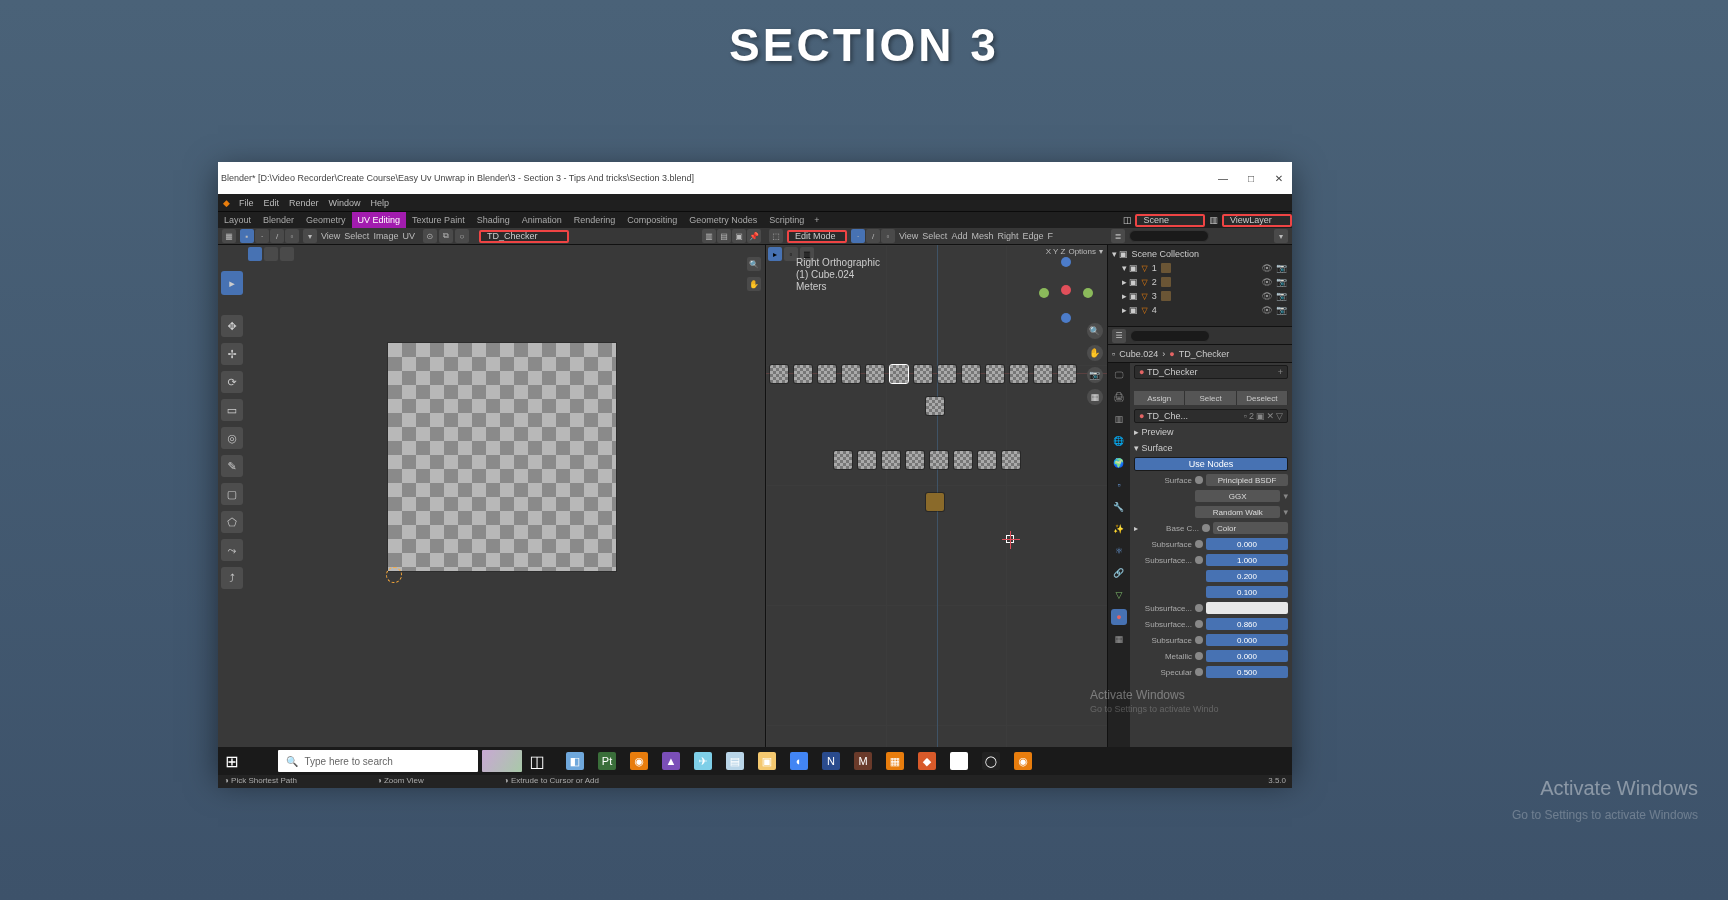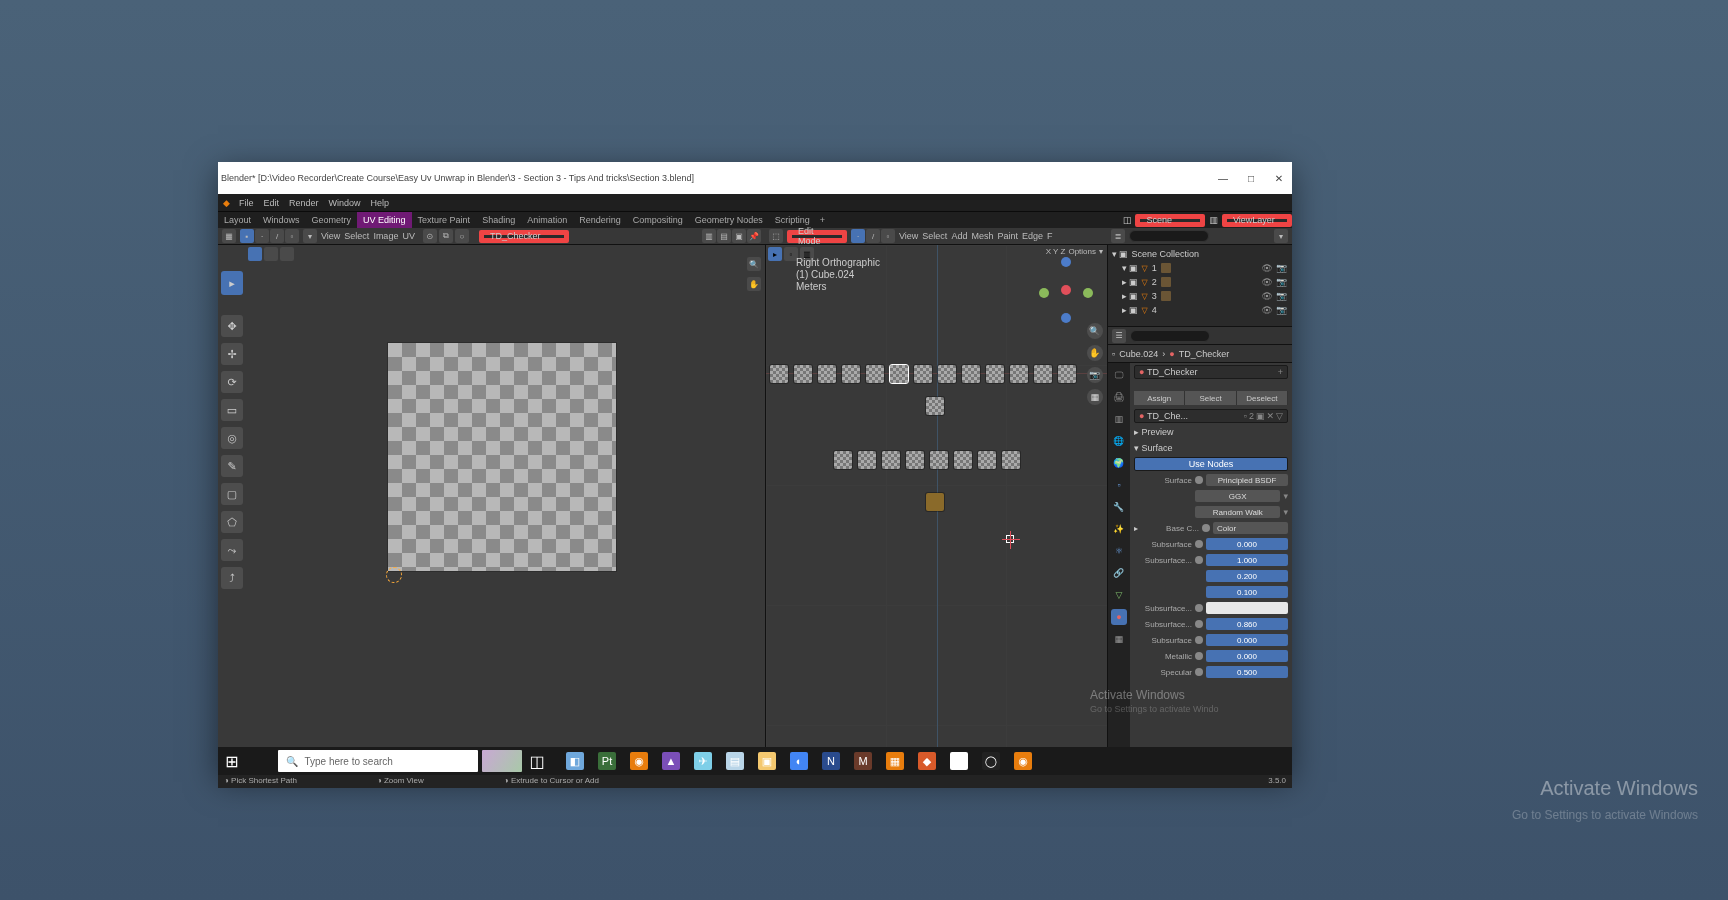--- a/index.html
+++ b/index.html
@@ -9,24 +9,24 @@
   .heading h2 { color: #e0425b; font-size: 48px; letter-spacing: 4px; font-weight: 900; text-shadow: 2px 2px 4px rgba(0,0,0,.4); }
   .win-frame { position: absolute; left: 218px; top: 162px; width: 1074px; height: 612px; background: #303030; box-shadow: 0 8px 30px rgba(0,0,0,.5); }
   .titlebar { height: 18px; background: #fff; display: flex; align-items: center; justify-content: space-between; font-size: 9px; color: #444; padding: 16px 3px; }
   .titlebar .icons { display: flex; gap: 8px; }
   .titlebar .icons span { width: 20px; text-align: center; font-size: 10px; }
   .menubar { height: 17px; background: #1f1f1f; display: flex; align-items: center; font-size: 9px; color: #bbb; }
   .menubar .icon { width: 16px; text-align: center; color: #e87d0d; }
   .menubar span { padding: 0 5px; }
   .tabbar { height: 17px; background: #1f1f1f; display: flex; align-items: center; font-size: 9px; color: #aaa; border-top: 1px solid #0b0b0b; }
   .tab { padding: 0 6px; height: 100%; display: flex; align-items: center; }
-  .tab.active { background: #701a75; color: #fff; }
+  .tab.active { background: #a21caf; color: #fff; }
   .tab.plus { padding: 0 4px; }
   .tabbar .right { margin-left: auto; display: flex; align-items: center; gap: 4px; }
-  .field { background: #2a2a2a; border: 5px solid #ef4444; border-radius: 2px; color: #ccc; padding: 0 6px; height: 13px; display: flex; align-items: center; font-size: 9px; }
+  .field { background: #2a2a2a; border: 2px solid #ef4444; border-radius: 2px; color: #ccc; padding: 0 6px; height: 13px; display: flex; align-items: center; font-size: 9px; }
   .hdr-row { height: 17px; background: #373737; display: flex; align-items: center; font-size: 9px; color: #bbb; border-bottom: 1px solid #111; padding: 0 4px; gap: 4px; }
   .btnicon { width: 14px; height: 14px; background: #4a4a4a; border-radius: 2px; display:flex;align-items:center;justify-content:center; font-size:8px; }
   .btnicon.active { background: #4772b3; }
   .workspace { height: 528px; display: flex; }
   .uv-panel { width: 547px; background: #393939; position: relative; display:flex; }
   .uv-toolbar-left { width: 28px; background: #393939; padding-top: 26px; display: flex; flex-direction: column; align-items: center; gap: 6px; }
   .tool { width: 22px; height: 22px; background: #4d4d4d; border-radius: 3px; color:#ccc; display:flex;align-items:center;justify-content:center; font-size:11px; }
   .tool.active { background: #4772b3; }
   .tool.big { height: 24px; }
   .uv-canvas { flex:1; position: relative; }
@@ -96,20 +96,21 @@
   .watermark { position:absolute; right:30px; bottom:100px; color:rgba(255,255,255,.4); font-size:20px; text-align:right; }
   .watermark2 { position:absolute; right:30px; bottom:78px; color:rgba(255,255,255,.25); font-size:12px; }
   .mid-wm { position:absolute; left:1090px; top:688px; color:rgba(255,255,255,.35); font-size:12px; }
   .mid-wm2 { position:absolute; left:1090px; top:704px; color:rgba(255,255,255,.22); font-size:9px; }
   .searchfield { background:#1a1a1a; border:1px solid #333; border-radius:8px; height:12px; width:80px; }
 </style>
 </head>
 <body>
 
 <div class="heading">
+  <h1>SECTION 3</h1>
 </div>
 
 <div class="win-frame">
   <div class="titlebar">
     <span>Blender* [D:\Video Recorder\Create Course\Easy Uv Unwrap in Blender\3 - Section 3 - Tips And tricks\Section 3.blend]</span>
     <div class="icons">
       <span>—</span>
       <span>□</span>
       <span>✕</span>
     </div>
@@ -119,21 +120,21 @@
     <span class="icon">◆</span>
     <span>File</span>
     <span>Edit</span>
     <span>Render</span>
     <span>Window</span>
     <span>Help</span>
   </div>
 
   <div class="tabbar">
     <div class="tab">Layout</div>
-    <div class="tab">Windows</div>
+    <div class="tab">Blender</div>
     <div class="tab">Geometry</div>
     <div class="tab active">UV Editing</div>
     <div class="tab">Texture Paint</div>
     <div class="tab">Shading</div>
     <div class="tab">Animation</div>
     <div class="tab">Rendering</div>
     <div class="tab">Compositing</div>
     <div class="tab">Geometry Nodes</div>
     <div class="tab">Scripting</div>
     <div class="tab plus">+</div>
@@ -177,21 +178,21 @@
       <div class="field" style="width:60px">Edit Mode</div>
       <div style="display:flex;gap:1px">
         <div class="btnicon active">·</div>
         <div class="btnicon">/</div>
         <div class="btnicon">▫</div>
       </div>
       <span>View</span>
       <span>Select</span>
       <span>Add</span>
       <span>Mesh</span>
-      <span>Paint</span>
+      <span>Right</span>
       <span>Edge</span>
       <span>F</span>
     </div>
     <div class="hdr-row" style="flex:1">
       <div class="btnicon">≣</div>
       <div class="searchfield"></div>
       <div class="btnicon" style="margin-left:auto">▾</div>
     </div>
   </div>
 

